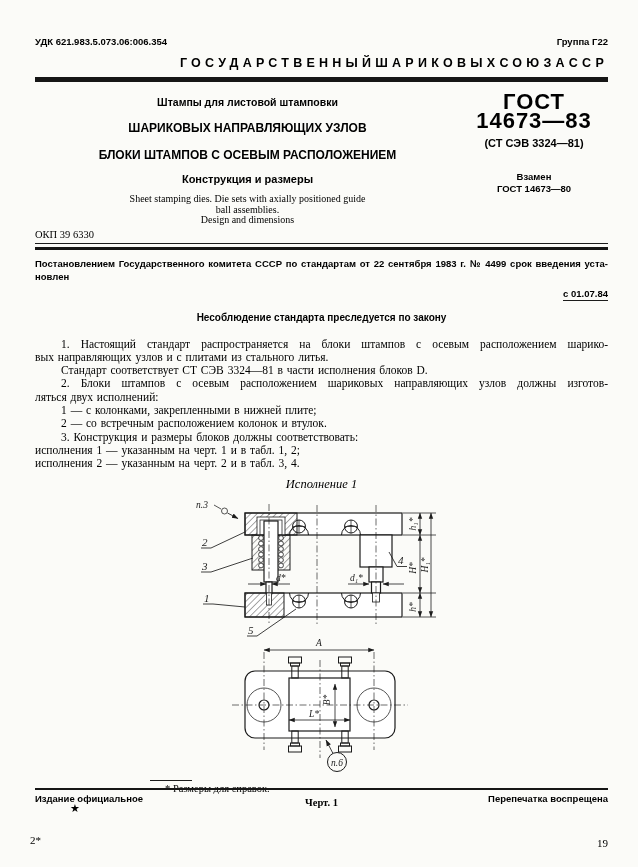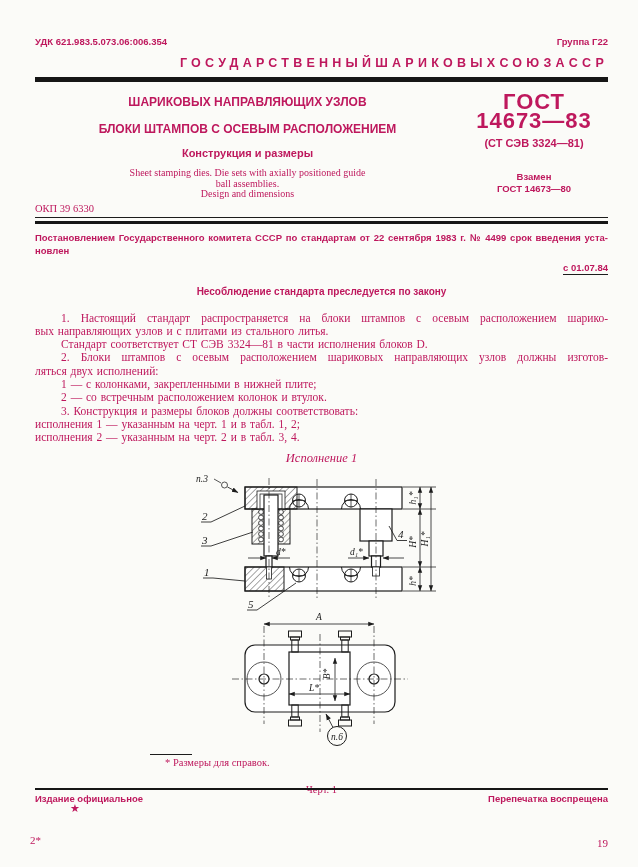--- a/index.html
+++ b/index.html
@@ -1,18 +1,18 @@
 <!DOCTYPE html>
 <html><head>
 <meta charset="utf-8">
 <style>
   html,body { margin:0; padding:0; background:#fbfbf8; }
   .page {
     position:relative; width:638px; height:867px; background:#fbfbf8;
-    color:#be185d; overflow:hidden; box-sizing:border-box;
+    color:#000000; overflow:hidden; box-sizing:border-box;
     padding:36px 30px 0 35px;
     font-family:"Liberation Serif", serif;
   }
   .sans { font-family:"Liberation Sans", sans-serif; }
   
   .toprow { display:flex; justify-content:space-between; font-weight:bold; font-size:9.5px; }
   
   .banner { display:flex; justify-content:flex-end; margin-top:9px;
             font-weight:bold; font-size:12.5px; padding-bottom:7px; border-bottom:5px solid #161616; }
   .banner span { letter-spacing:.34em; white-space:nowrap; }
@@ -38,21 +38,21 @@
                font-size:9.5px; border-bottom:1.3px solid #1c1c1c; padding-bottom:1px; }
   .law { margin-top:11px; text-align:center; font-weight:bold; font-size:10px; }
   
   .bodytext { margin-top:15px; font-size:11.5px; line-height:13.3px; word-spacing:1px; }
   .ind { text-indent:26px; }
   
   .fig-caption { margin-top:7px; text-align:center; font-style:italic; font-size:12.5px; }
   .fig-svg { display:block; margin:-2px auto 0 auto; }
   .footnote-rule { width:42px; border-top:1.5px solid #1c1c1c; margin-left:115px; }
   .footnote { margin-left:130px; margin-top:2px; font-size:10.5px; }
-  .fig-number { text-align:center; margin-top:16px; font-weight:normal; font-size:10.5px; }
+  .fig-number { text-align:center; margin-top:3px; font-weight:bold; font-size:10.5px; }
   
   .footer-rule { position:absolute; left:35px; right:30px; top:788px; border-top:2px solid #161616; }
   .footer-row { position:absolute; top:793px; left:35px; right:30px; display:flex;
                 justify-content:space-between; font-weight:bold; font-size:9.5px; }
   .star { position:absolute; top:802px; left:70px; font-size:11px; }
   .page-marker { position:absolute; top:834px; left:30px; font-size:11px; }
   .page-number { position:absolute; top:837px; right:30px; font-size:11px; }
   
   .ol  { fill:#fff; stroke:#1c1c1c; stroke-width:1.2; }
   .ol2 { fill:none; stroke:#1c1c1c; stroke-width:1; }
@@ -77,20 +77,21 @@
 
   <div class="banner sans">
     <span>ГОСУДАРСТВЕННЫЙ</span>
     <span>ШАРИКОВЫХ</span>
     <span>СОЮЗА</span>
     <span>ССР</span>
   </div>
 
   <div class="title-grid">
     <div class="title-left">
+      <div class="subject sans">Штампы для листовой штамповки</div>
       <div class="t-ru sans">ШАРИКОВЫХ НАПРАВЛЯЮЩИХ УЗЛОВ</div>
       <div class="t-ru sans">БЛОКИ ШТАМПОВ С ОСЕВЫМ РАСПОЛОЖЕНИЕМ</div>
       <div class="subtitle sans">Конструкция и размеры</div>
       <div class="t-en">
         <div>Sheet stamping dies. Die sets with axially  positioned  guide</div>
         <div>ball assemblies.</div>
         <div>Design and dimensions</div>
       </div>
     </div>
     <div class="title-right">

